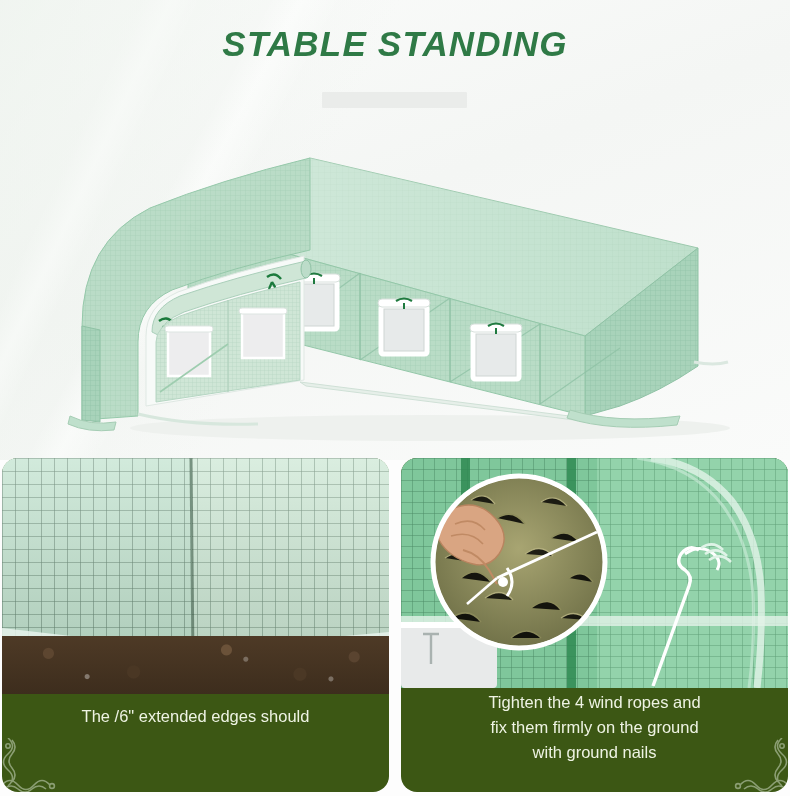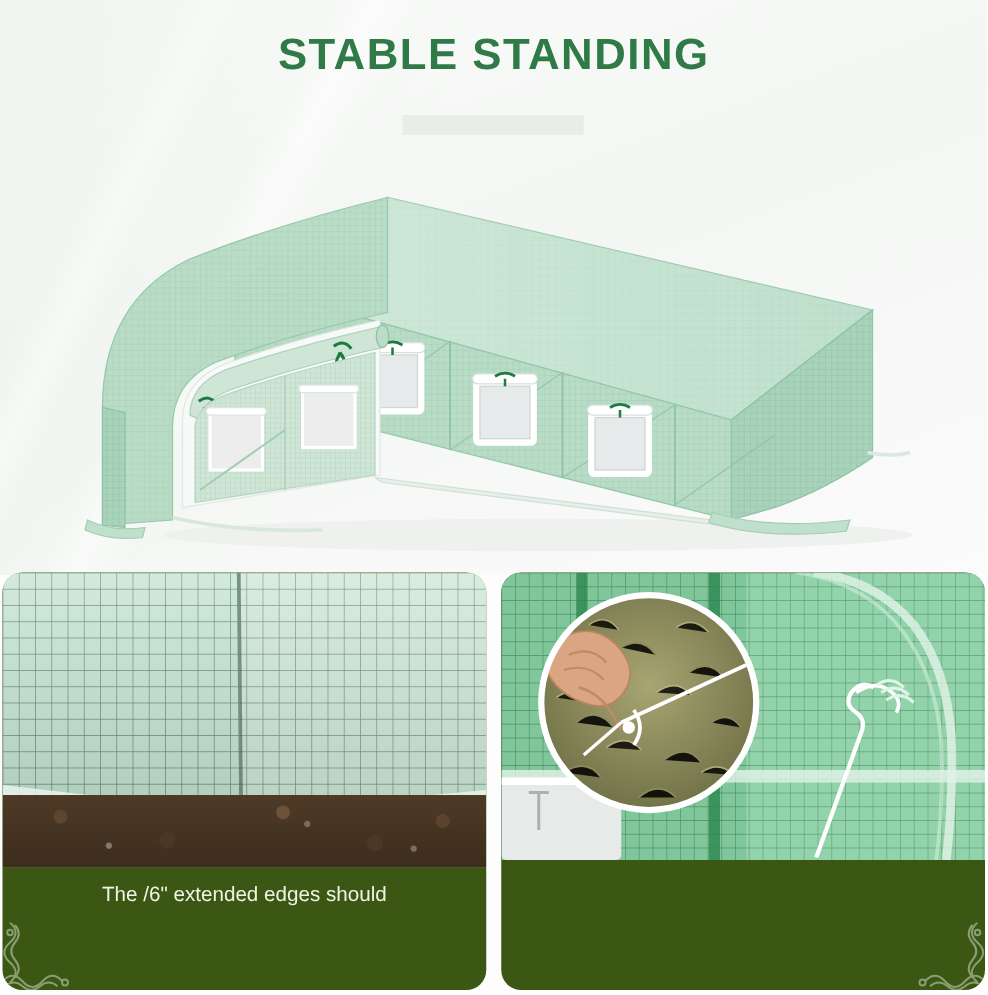--- a/index.html
+++ b/index.html
@@ -16,21 +16,21 @@
         background:
           linear-gradient(115deg, rgba(255,255,255,0) 0%, rgba(255,255,255,0) 14%, rgba(255,255,255,.95) 17%, rgba(255,255,255,0) 20%, rgba(255,255,255,0) 100%),
           linear-gradient(118deg, rgba(255,255,255,0) 0%, rgba(255,255,255,0) 26%, rgba(255,255,255,.85) 29%, rgba(255,255,255,0) 33%, rgba(255,255,255,0) 100%),
           linear-gradient(160deg,#fbfcfb 0%,#f4f6f4 45%,#fafbfa 100%);}
   .hero-glow{position:absolute;left:-60px;top:-40px;width:520px;height:560px;
              background:linear-gradient(120deg,rgba(236,242,236,.9),rgba(255,255,255,0) 62%);
              transform:rotate(-6deg);pointer-events:none;}
 
   .title{position:absolute;left:0;top:24px;width:790px;text-align:center;
          font-size:35px;font-weight:bold;letter-spacing:1.2px;
-         color:#2f7a46;font-family:"Liberation Sans", sans-serif;}
+         color:#2f7a46;font-family:"Liberation Sans", sans-serif;font-style:italic;}
   .title-bar{position:absolute;left:322px;top:92px;width:145px;height:16px;
              background:#eaecea;border-radius:1px;}
 
   
   .gh{position:absolute;left:60px;top:130px;width:680px;height:320px;}
 
   
   .cards{position:absolute;left:0;top:458px;width:790px;height:338px;}
   .card{position:absolute;top:0;width:387px;height:334px;border-radius:16px;overflow:hidden;
         background:#3c5714;}
@@ -302,20 +302,25 @@
 
               <path d="M96 120 L196 74" stroke="#ffffff" stroke-width="3"></path>
               <path d="M96 120 L66 146" stroke="#ffffff" stroke-width="2.6"></path>
               <path d="M106 110 q10 14 0 28" stroke="#ffffff" stroke-width="3" fill="none"></path>
               <circle cx="102" cy="124" r="5" fill="#ffffff"></circle>
             </g>
             <circle cx="118" cy="104" r="86" fill="none" stroke="#ffffff" stroke-width="5"></circle>
           </g>
         </svg>
       </div>
+      <div class="cap right">
+        <div>Tighten the 4 wind ropes and</div>
+        <div>fix them firmly on the ground</div>
+        <div>with ground nails</div>
+      </div>
       <svg class="orn br" viewBox="0 0 70 54">
         <g fill="none" stroke="#ccd9c2" stroke-width="1.6">
           <path d="M6 0 q9 8 0 16 q-9 8 0 16 q9 8 0 16"></path>
           <path d="M10 2 q6 7 0 14 q-6 7 0 14 q6 7 0 14"></path>
           <path d="M0 47 q8 -9 16 0 q8 9 16 0 q8 -9 16 0"></path>
           <path d="M2 51 q7 -6 14 0 q7 6 14 0 q7 -6 14 0"></path>
           <circle cx="50" cy="48" r="2.4"></circle>
           <circle cx="6" cy="8" r="2.2"></circle>
         </g>
       </svg>

